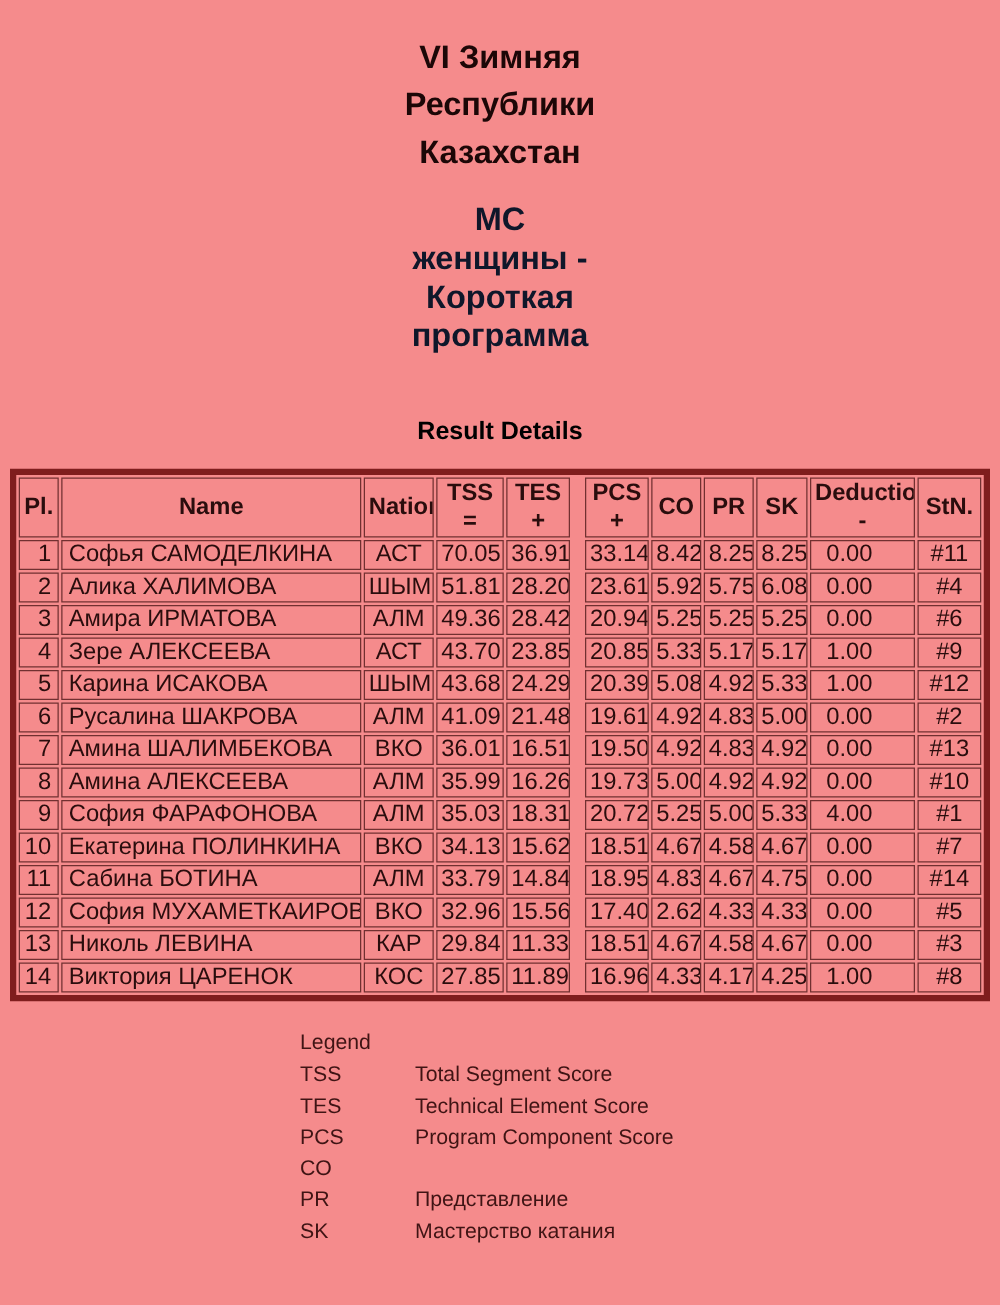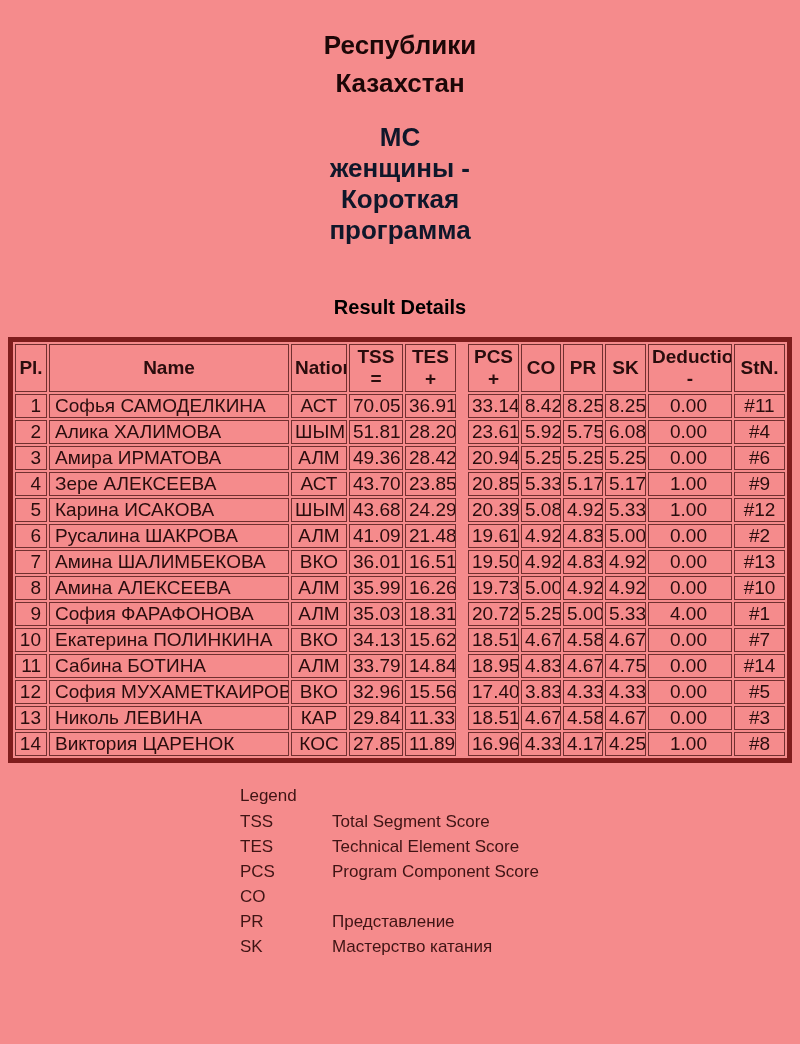--- a/index.html
+++ b/index.html
@@ -81,40 +81,41 @@
   th.col-spacer, td.col-spacer {
     border: none;
     background: transparent;
     padding: 0;
   }
   td.col-pl        { text-align: right; padding-right: 5px; }
   td.col-name      { text-align: left;  padding-left: 5px; }
   td.col-nation    { text-align: center; }
   td.col-tss, td.col-tes, td.col-pcs,
   td.col-co, td.col-pr, td.col-sk { text-align: center; }
-  td.col-deduction { text-align: right; padding-right: 24px; }
+  td.col-deduction { text-align: center; padding-right: 24px; }
   td.col-stn       { text-align: center; }
 
   .legend {
     margin: 20px 0 0 240px;
     font-size: 17px;
     line-height: 25px;
     color: #3f1414;
   }
   .legend-title { margin-bottom: 1px; }
   .legend-row { display: flex; }
   .legend-term { width: 92px; flex: 0 0 92px; }
   .legend-desc { flex: 1; }
 </style>
 </head>
 <body>
 
 <div class="page">
 
   <div class="event-title">
+    <div>VI Зимняя</div>
     <div>Республики</div>
     <div>Казахстан</div>
   </div>
 
   <div class="category-title">
     <div>МС</div>
     <div>женщины -</div>
     <div>Короткая</div>
     <div>программа</div>
   </div>
@@ -320,21 +321,21 @@
           <td class="col-stn">#14</td>
         </tr>
         <tr>
           <td class="col-pl">12</td>
           <td class="col-name">София МУХАМЕТКАИРОВА</td>
           <td class="col-nation">ВКО</td>
           <td class="col-tss">32.96</td>
           <td class="col-tes">15.56</td>
           <td class="col-spacer"></td>
           <td class="col-pcs">17.40</td>
-          <td class="col-co">3.83</td>
+          <td class="col-co">2.62</td>
           <td class="col-pr">4.33</td>
           <td class="col-sk">4.33</td>
           <td class="col-deduction">0.00</td>
           <td class="col-stn">#5</td>
         </tr>
         <tr>
           <td class="col-pl">13</td>
           <td class="col-name">Николь ЛЕВИНА</td>
           <td class="col-nation">КАР</td>
           <td class="col-tss">29.84</td>

